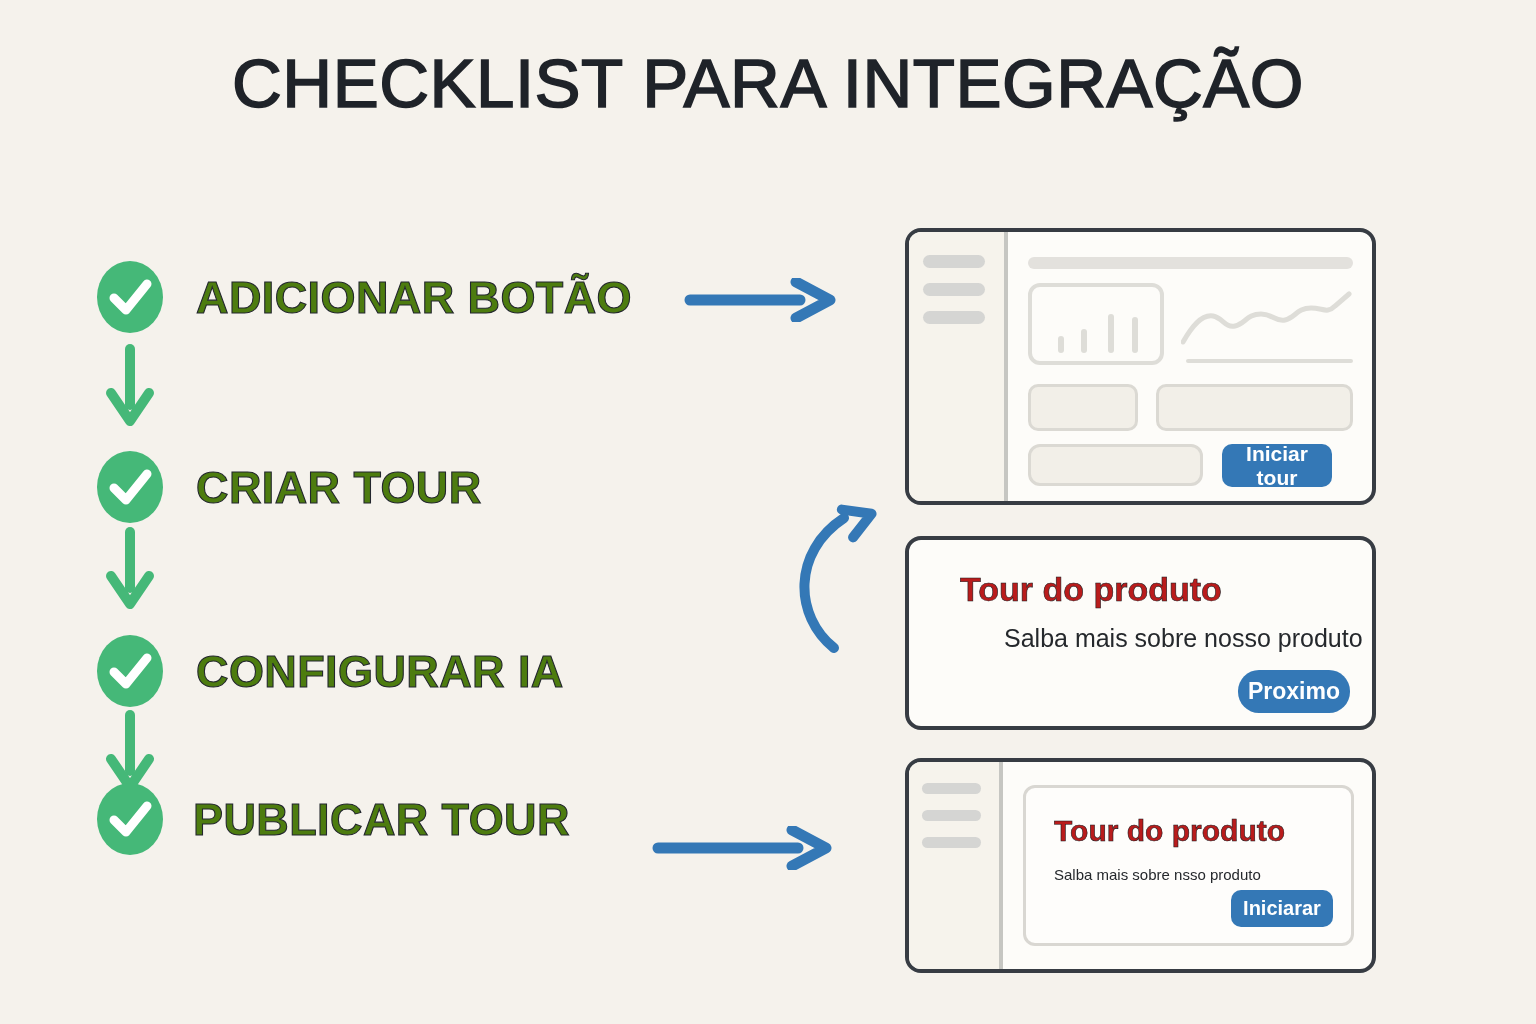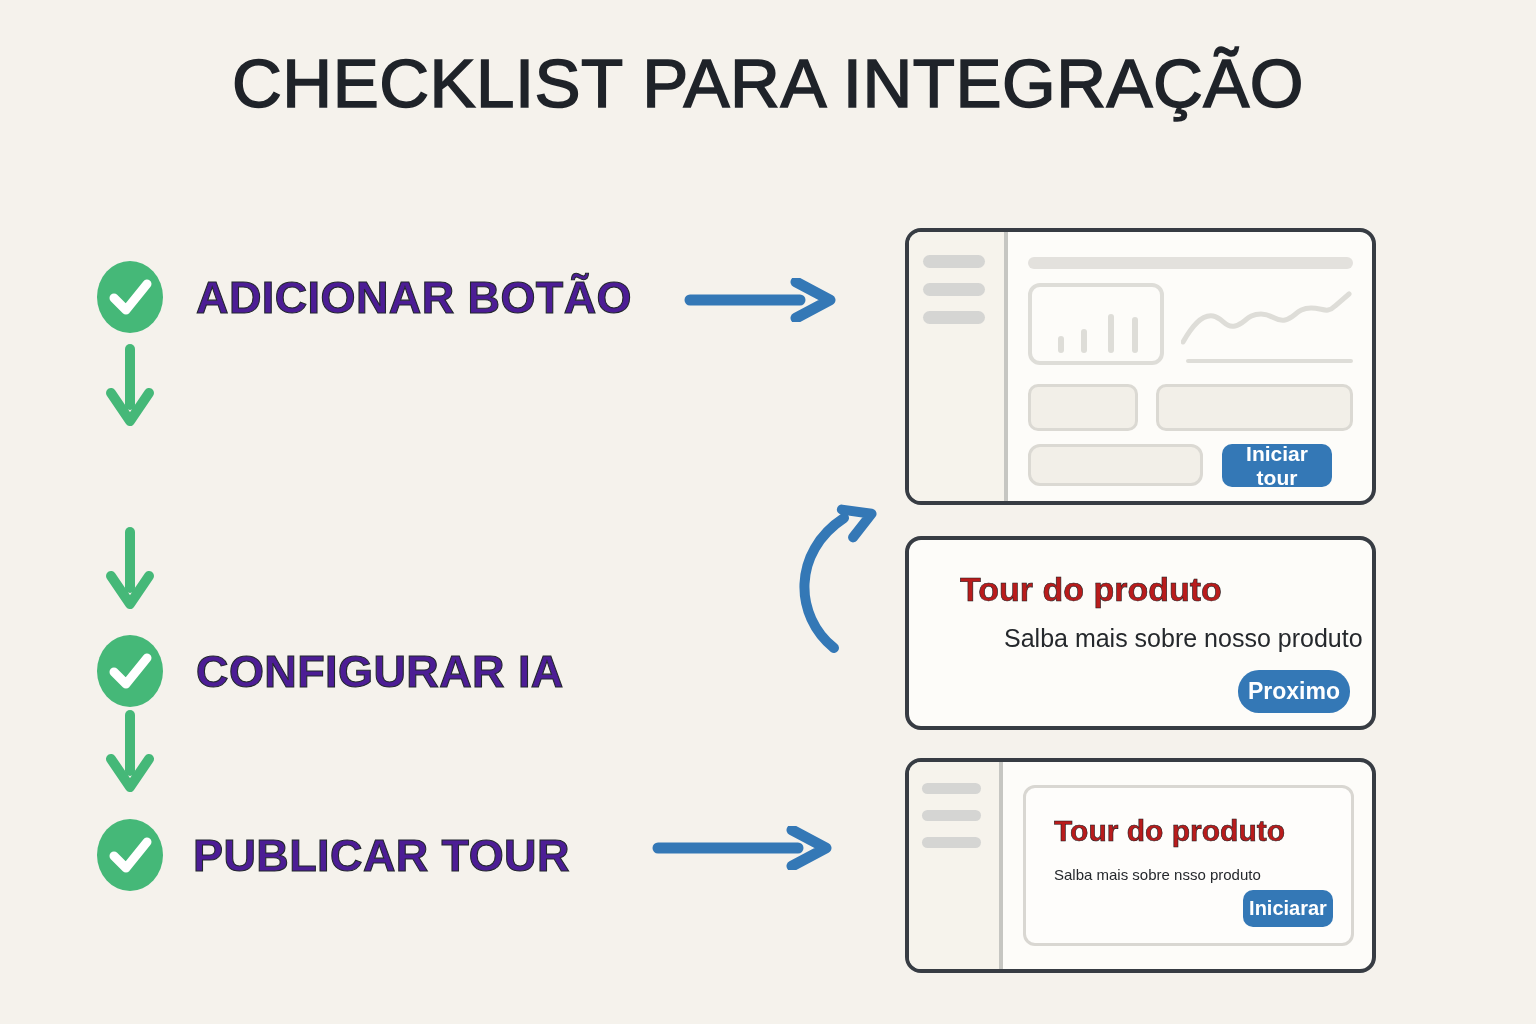--- a/index.html
+++ b/index.html
@@ -7,21 +7,21 @@
   .canvas{position:relative;width:1536px;height:1024px;background:#f5f2ec;overflow:hidden;}
 
   
   .title{position:absolute;top:46px;left:0;width:100%;text-align:center;
          color:#1f2329;font-weight:400;font-size:69px;line-height:75px;
          letter-spacing:0.5px;-webkit-text-stroke:1.6px #1f2329;}
 
   
   .check-item{position:absolute;left:95px;display:flex;align-items:center;gap:31px;height:76px;}
   .check-circle{width:70px;height:76px;flex:0 0 70px;display:block;}
-  .check-label{font-size:45px;font-weight:700;color:#4c1d95;letter-spacing:0.4px;
+  .check-label{font-size:45px;font-weight:700;color:#4d7c0f;letter-spacing:0.4px;
                -webkit-text-stroke:1.1px #23272e;white-space:nowrap;padding-top:2px;text-align:right;}
   .v-arrow{position:absolute;left:104px;width:52px;height:96px;}
 
   
   .h-arrow{position:absolute;}
 
   
   .card{position:absolute;left:905px;width:463px;background:#fdfcf9;
         border:4px solid #373c43;border-radius:16px;}
   .sidebar{position:absolute;left:0;top:0;bottom:0;background:#f6f3ec;
@@ -54,40 +54,47 @@
       <path d="M19 39 L31 51 L52 25" fill="none" stroke="#ffffff" stroke-width="9" stroke-linecap="round" stroke-linejoin="round"></path>
     </svg>
     <span class="check-label">ADICIONAR BOTÃO</span>
   </div>
 
   <svg class="v-arrow" style="top:343px;" viewBox="0 0 52 96">
     <path d="M26 6 V62" fill="none" stroke="#45b878" stroke-width="10" stroke-linecap="round"></path>
     <path d="M7 50 L26 78 L45 50" fill="none" stroke="#45b878" stroke-width="10" stroke-linecap="round" stroke-linejoin="round"></path>
   </svg>
 
+  <div class="check-item" style="top:449px;">
+    <svg class="check-circle" viewBox="0 0 70 76">
+      <ellipse cx="35" cy="38" rx="33" ry="36" fill="#45b878"></ellipse>
+      <path d="M19 39 L31 51 L52 25" fill="none" stroke="#ffffff" stroke-width="9" stroke-linecap="round" stroke-linejoin="round"></path>
+    </svg>
+    <span class="check-label">CRIAR TOUR</span>
+  </div>
 
   <svg class="v-arrow" style="top:526px;" viewBox="0 0 52 96">
     <path d="M26 6 V62" fill="none" stroke="#45b878" stroke-width="10" stroke-linecap="round"></path>
     <path d="M7 50 L26 78 L45 50" fill="none" stroke="#45b878" stroke-width="10" stroke-linecap="round" stroke-linejoin="round"></path>
   </svg>
 
   <div class="check-item" style="top:633px;">
     <svg class="check-circle" viewBox="0 0 70 76">
       <ellipse cx="35" cy="38" rx="33" ry="36" fill="#45b878"></ellipse>
       <path d="M19 39 L31 51 L52 25" fill="none" stroke="#ffffff" stroke-width="9" stroke-linecap="round" stroke-linejoin="round"></path>
     </svg>
     <span class="check-label">CONFIGURAR IA</span>
   </div>
 
   <svg class="v-arrow" style="top:709px;" viewBox="0 0 52 96">
     <path d="M26 6 V62" fill="none" stroke="#45b878" stroke-width="10" stroke-linecap="round"></path>
     <path d="M7 50 L26 78 L45 50" fill="none" stroke="#45b878" stroke-width="10" stroke-linecap="round" stroke-linejoin="round"></path>
   </svg>
 
-  <div class="check-item" style="top:817px;gap:28px;">
+  <div class="check-item" style="top:781px;gap:28px;">
     <svg class="check-circle" viewBox="0 0 70 76">
       <ellipse cx="35" cy="38" rx="33" ry="36" fill="#45b878"></ellipse>
       <path d="M19 39 L31 51 L52 25" fill="none" stroke="#ffffff" stroke-width="9" stroke-linecap="round" stroke-linejoin="round"></path>
     </svg>
     <span class="check-label">PUBLICAR TOUR</span>
   </div>
 
   <svg class="h-arrow" style="left:684px;top:278px;" width="152" height="44" viewBox="0 0 152 44">
     <path d="M6 22 H116" fill="none" stroke="#3478b6" stroke-width="11" stroke-linecap="round"></path>
     <path d="M112 4 L146 22 L112 40" fill="none" stroke="#3478b6" stroke-width="11" stroke-linecap="round" stroke-linejoin="round"></path>
@@ -144,17 +151,17 @@
     <div class="sidebar" style="width:90px;">
       <div>
         <div class="side-line" style="left:13px;top:21px;width:59px;height:11px;"></div>
         <div class="side-line" style="left:13px;top:48px;width:59px;height:11px;"></div>
         <div class="side-line" style="left:13px;top:75px;width:59px;height:11px;"></div>
       </div>
     </div>
     <div class="inner-card" style="left:114px;top:23px;width:325px;height:155px;">
       <div class="tour-title" style="left:28px;top:26px;font-size:30px;">Tour do produto</div>
       <div class="tour-sub" style="left:28px;top:78px;font-size:15px;">Salba mais sobre nsso produto</div>
-      <button class="blue-btn" style="right:18px;bottom:16px;width:90px;height:37px;font-size:20px;">Iniciarar</button>
+      <button class="blue-btn" style="right:18px;bottom:16px;width:102px;height:37px;font-size:20px;">Iniciarar</button>
     </div>
   </div>
 
 </div>
 
 </body></html>

